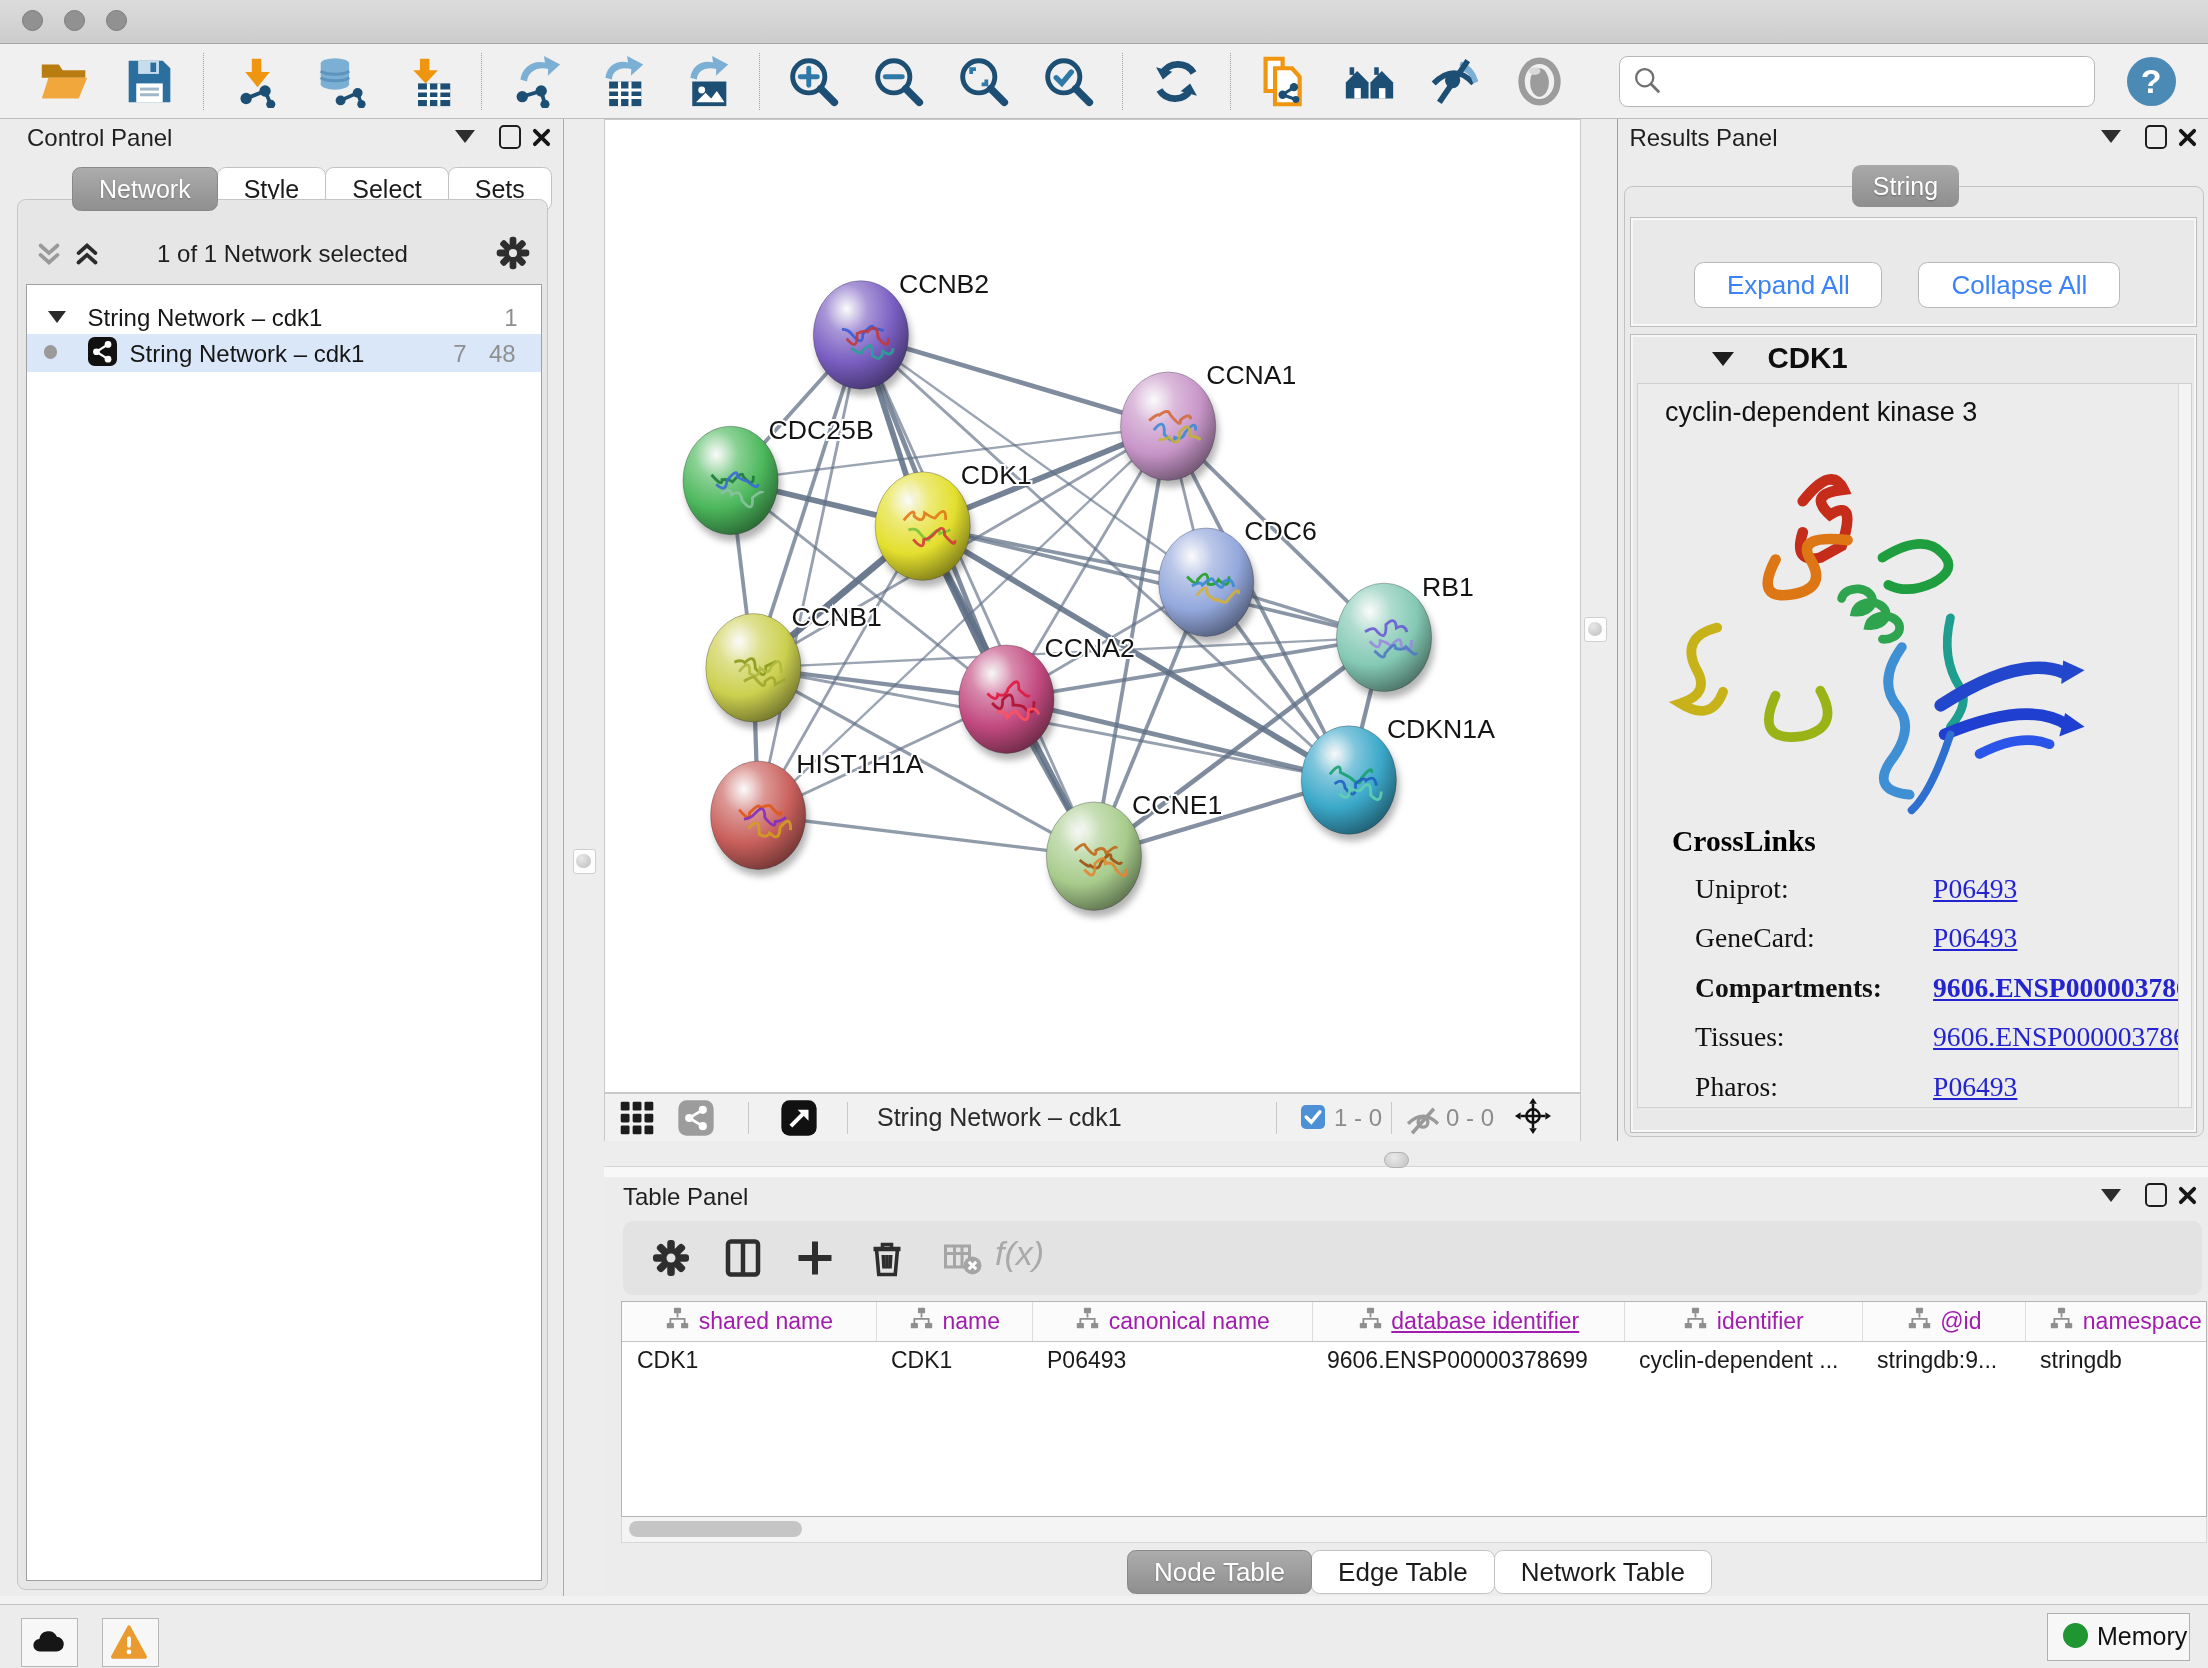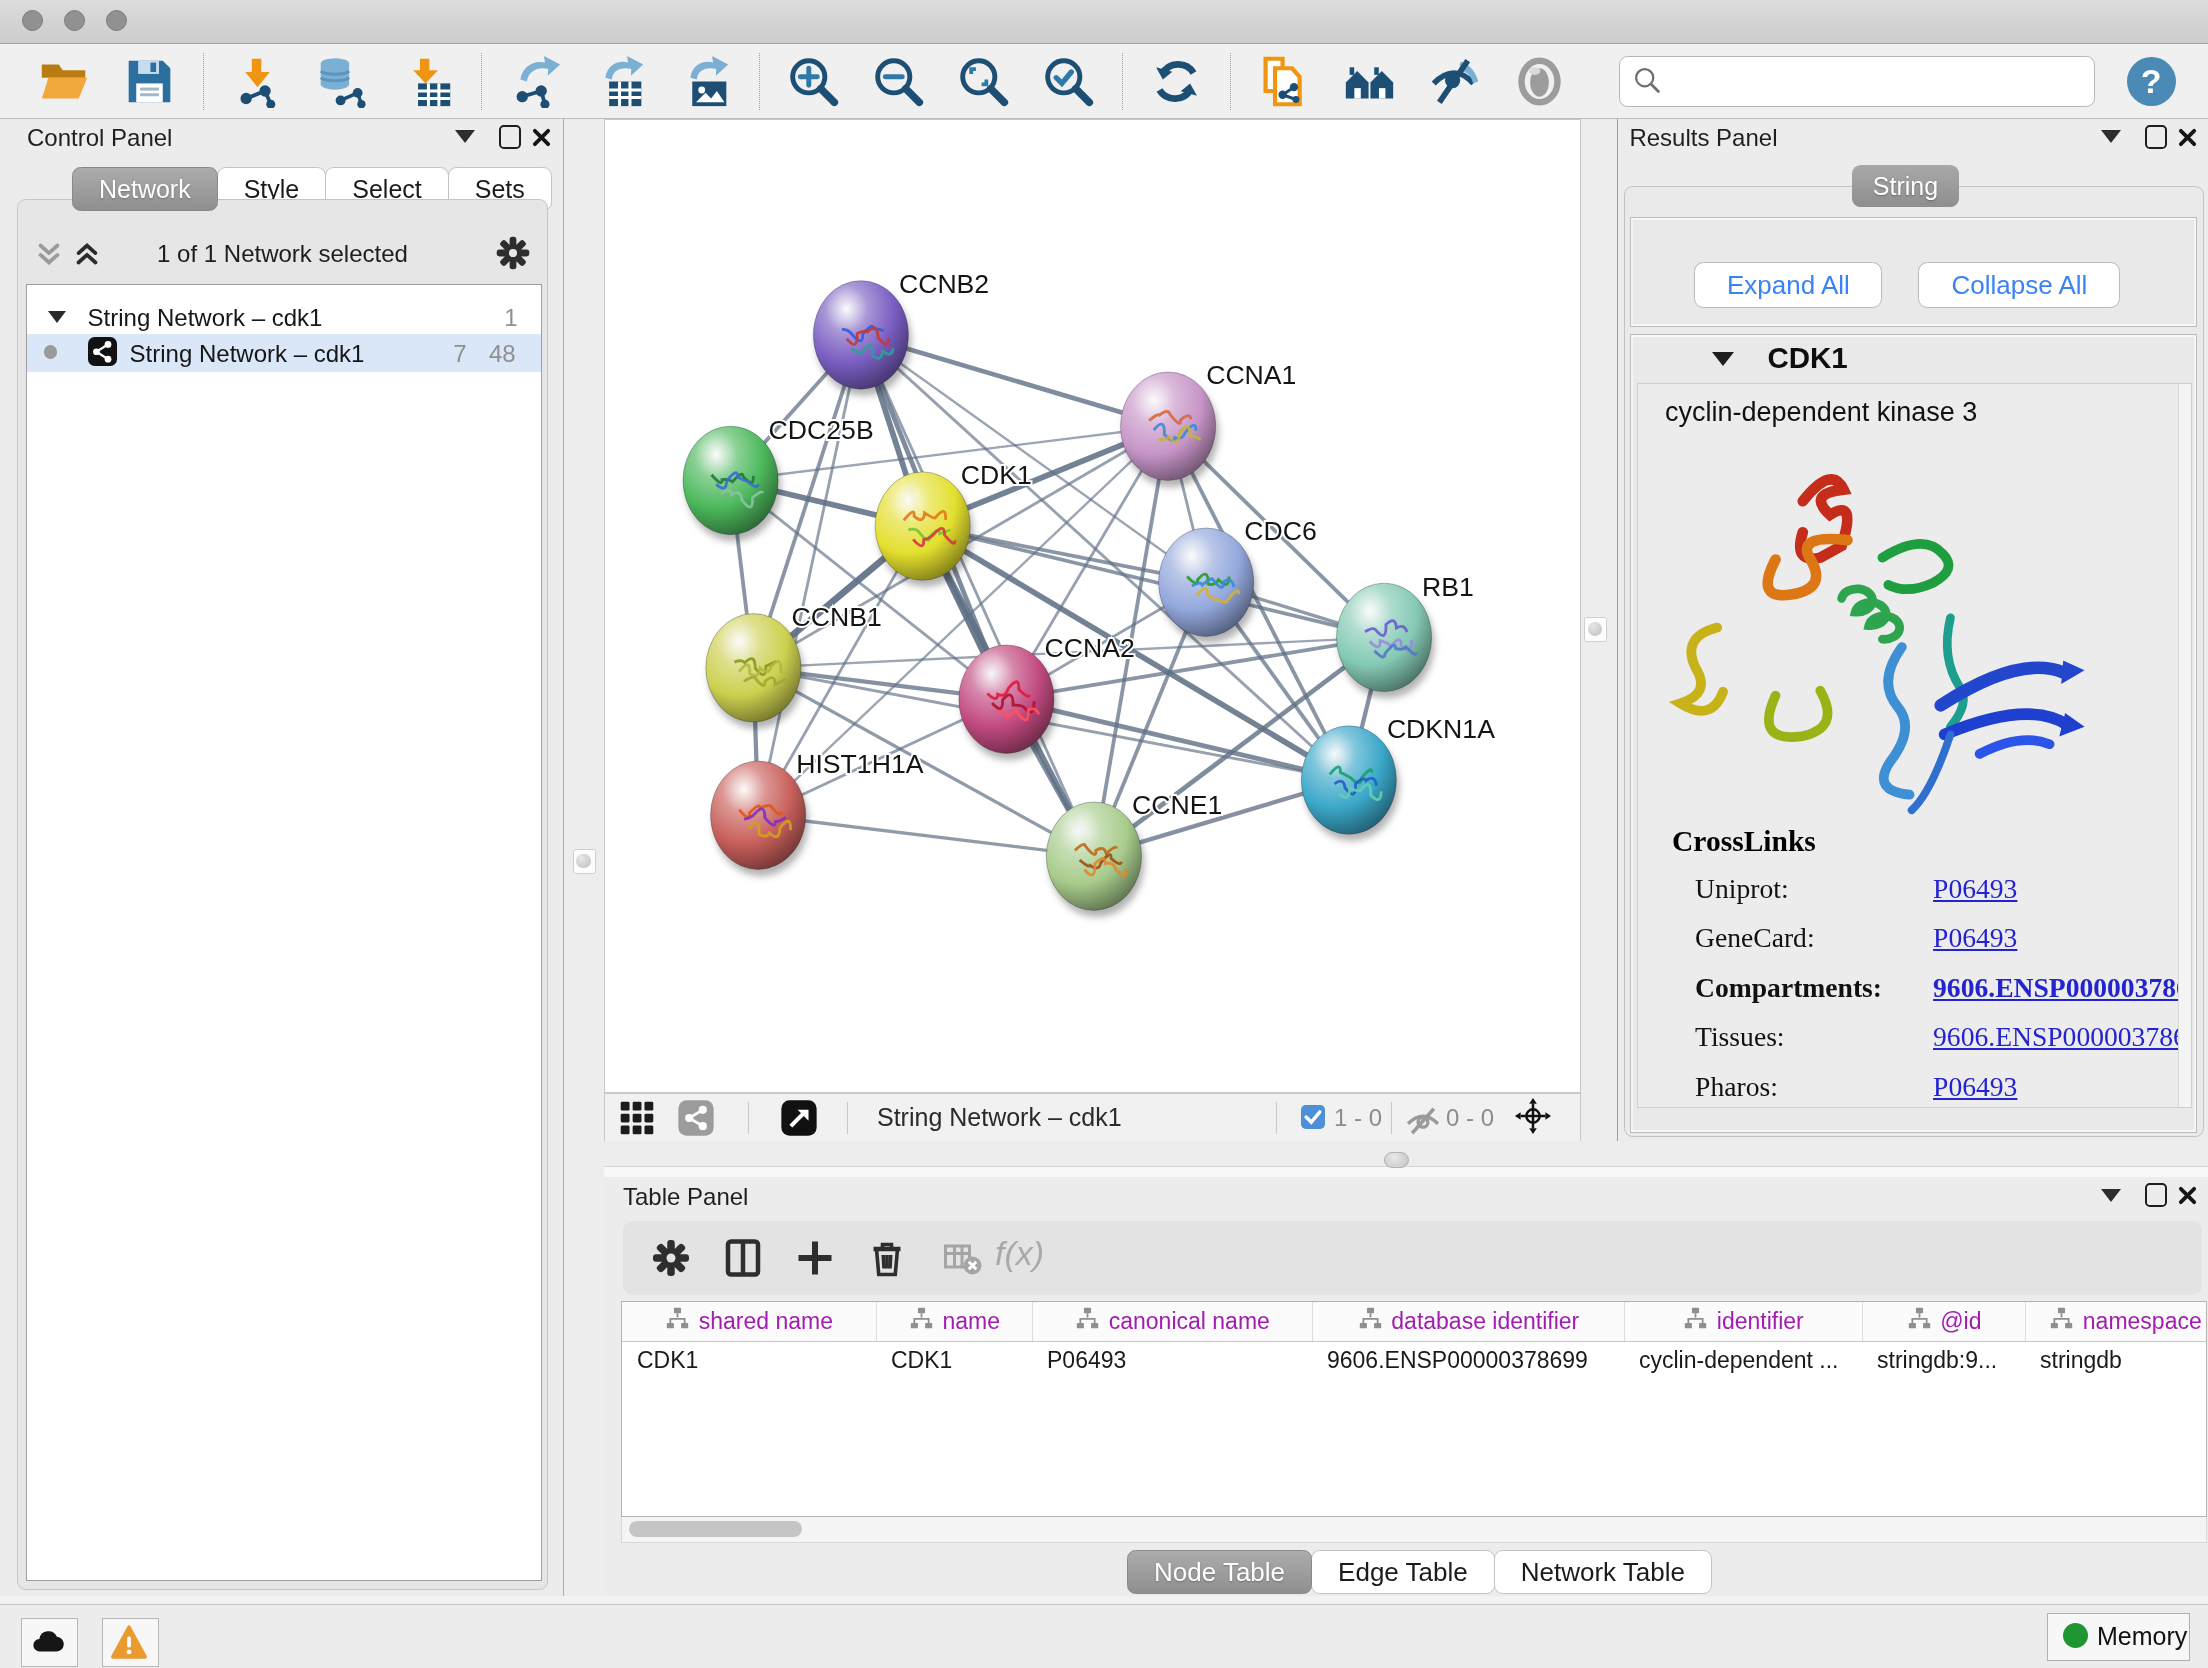--- a/index.html
+++ b/index.html
@@ -874,21 +874,21 @@
                 <rect x="10" y="2" width="8" height="6" rx="1"></rect>
                 <rect x="2" y="19" width="8" height="6" rx="1"></rect>
                 <rect x="18" y="19" width="8" height="6" rx="1"></rect>
               </g>
               <g stroke="#8f8f8f" stroke-width="2" fill="none">
                 <path d="M14 8v5M6 19v-4.5h16V19"></path>
               </g>
             </svg></span>
           <span>canonical name</span>
         </div>
-        <div class="th" style="width: 312px;">
+        <div class="th" style="width: 312px; text-decoration: underline;">
           <span><svg viewBox="0 0 28 28">
               <g fill="#8f8f8f">
                 <rect x="10" y="2" width="8" height="6" rx="1"></rect>
                 <rect x="2" y="19" width="8" height="6" rx="1"></rect>
                 <rect x="18" y="19" width="8" height="6" rx="1"></rect>
               </g>
               <g stroke="#8f8f8f" stroke-width="2" fill="none">
                 <path d="M14 8v5M6 19v-4.5h16V19"></path>
               </g>
             </svg></span>

